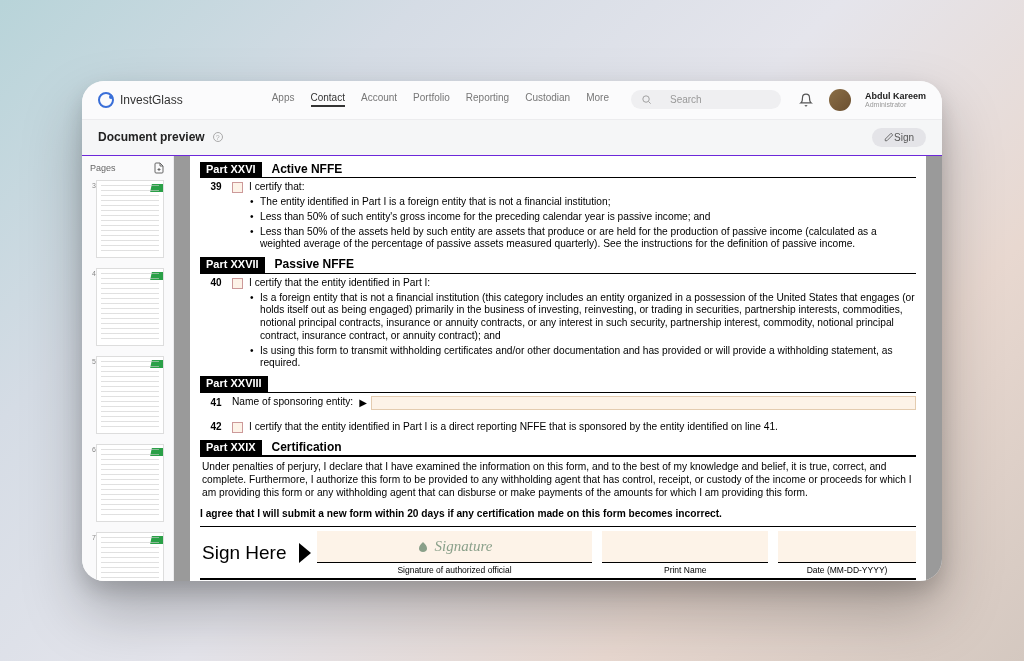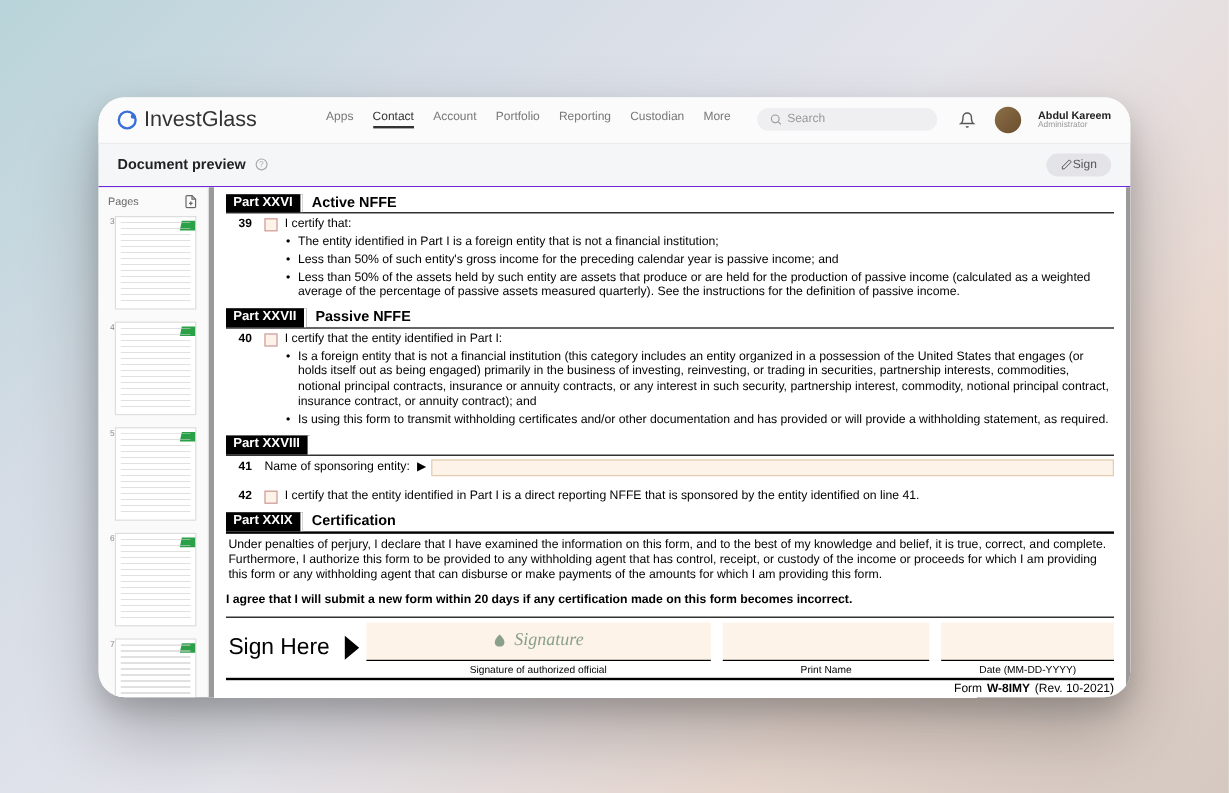--- a/index.html
+++ b/index.html
@@ -25,34 +25,34 @@
     position: relative;
   }
   .topbar {
     display: flex;
     align-items: center;
     padding: 8px 16px;
     background: #fbfbfc;
     border-bottom: 1px solid #ececee;
     gap: 10px;
   }
-  .brand { display: flex; align-items: center; gap: 6px; font-size: 18px; font-weight: 500; color: #333; }
+  .brand { display: flex; align-items: center; gap: 6px; font-size: 12px; font-weight: 500; color: #333; }
   .brand-icon {
     width: 16px; height: 16px; border-radius: 50%;
     border: 2px solid #3a6fd8;
     position: relative;
     display: inline-block;
   }
   .brand-icon::after { content:''; position:absolute; width:4px; height:4px; background:#3a6fd8; border-radius:50%; top:1px; right:-1px; }
   .nav { display: flex; gap: 16px; margin-left: auto; font-size: 10px; color: #777; }
   .nav span { cursor: pointer; padding-bottom:2px; }
   .nav .active { color:#333; border-bottom: 2px solid #333; }
   .search-box {
     background: #efeff1; border-radius: 14px; display:flex; align-items:flex-start;
-    padding: 4px 10px; font-size: 10px; color:#999; width: 150px; gap:4px; margin-left:12px;
+    padding: 4px 10px; font-size: 10px; color:#999; width: 150px; gap:18px; margin-left:12px;
   }
   .bell-icon { width: 14px; height:14px; margin-left:8px; color:#555; }
   .avatar { width: 22px; height:22px; border-radius:50%; background: linear-gradient(135deg,#8b6f47,#6b4f30); margin-left:6px; }
   .user-meta { display:flex; flex-direction:column; line-height:1; margin-left:4px;}
   .user-meta .name { font-size:9px; font-weight:600; color:#222;}
   .user-meta .role { font-size:7px; color:#999;}
 
   .secondbar {
     display:flex; align-items:center; padding: 8px 16px; gap:8px;
     border-bottom: 1px solid #6d28d9;
@@ -82,21 +82,21 @@
     position:relative;
   }
   .thumb::before {
     content:''; position:absolute; top:3px; right:-2px; width:14px; height:8px;
     background:#2aa047; transform: skewX(-12deg);
   }
   .thumb-lines { height:100%; background: repeating-linear-gradient(#ccc 0 1px, transparent 1px 5px); opacity:.6; }
 
   .docpanel {
     flex:1; background:#9a9a9a; display:flex; justify-content:center; overflow:hidden;
-    padding: 0 4px;
+    padding: 0 16px;
   }
   .sheet {
     background:#fff; width: 100%;
     font-family: Helvetica, Arial, sans-serif; color:#000;
     padding: 0 10px 10px 10px;
     font-size: 10.2px; line-height:1.25;
     overflow-y:auto;
   }
   .part-row { display:flex; align-items:center; border-bottom:1.5px solid #000; margin-top:6px; }
   .part-label {

